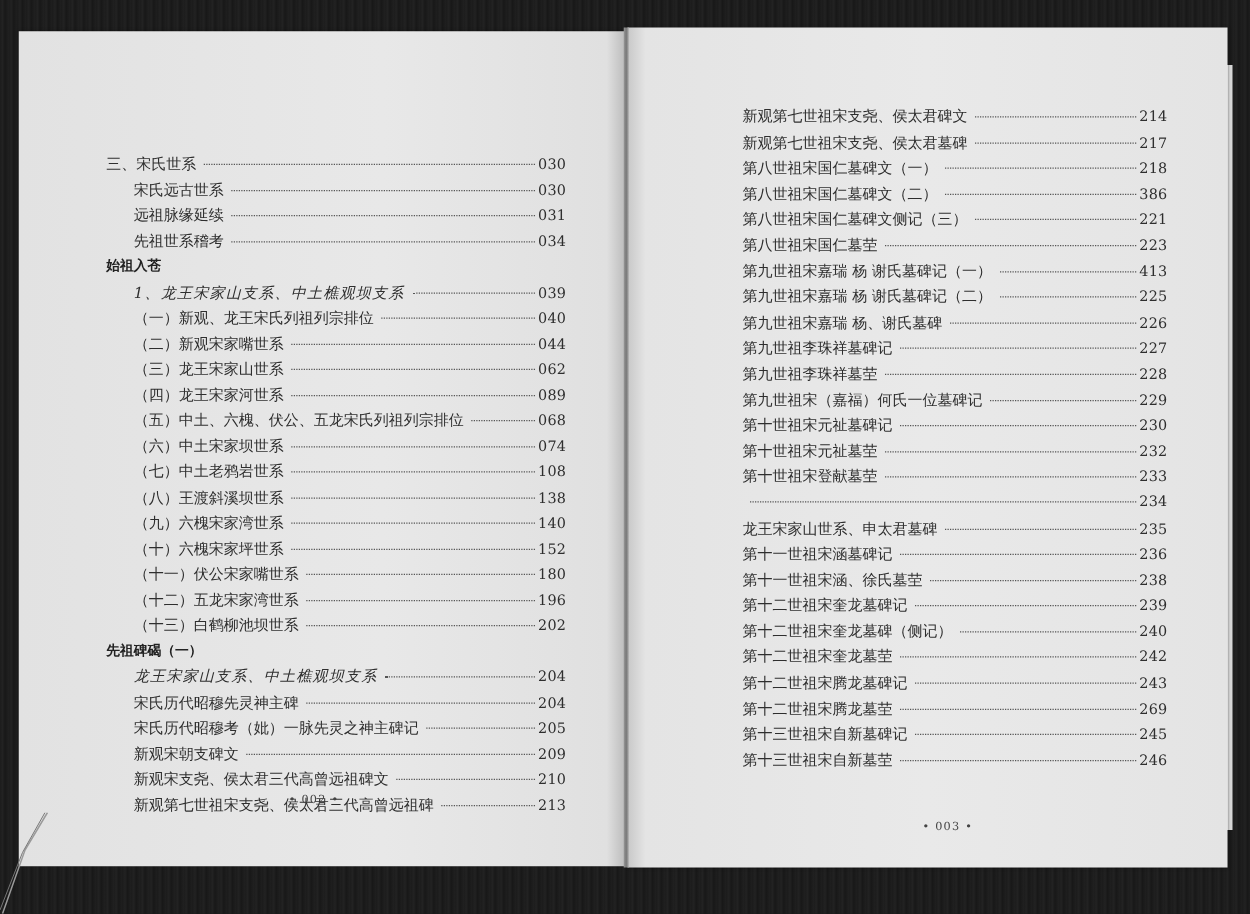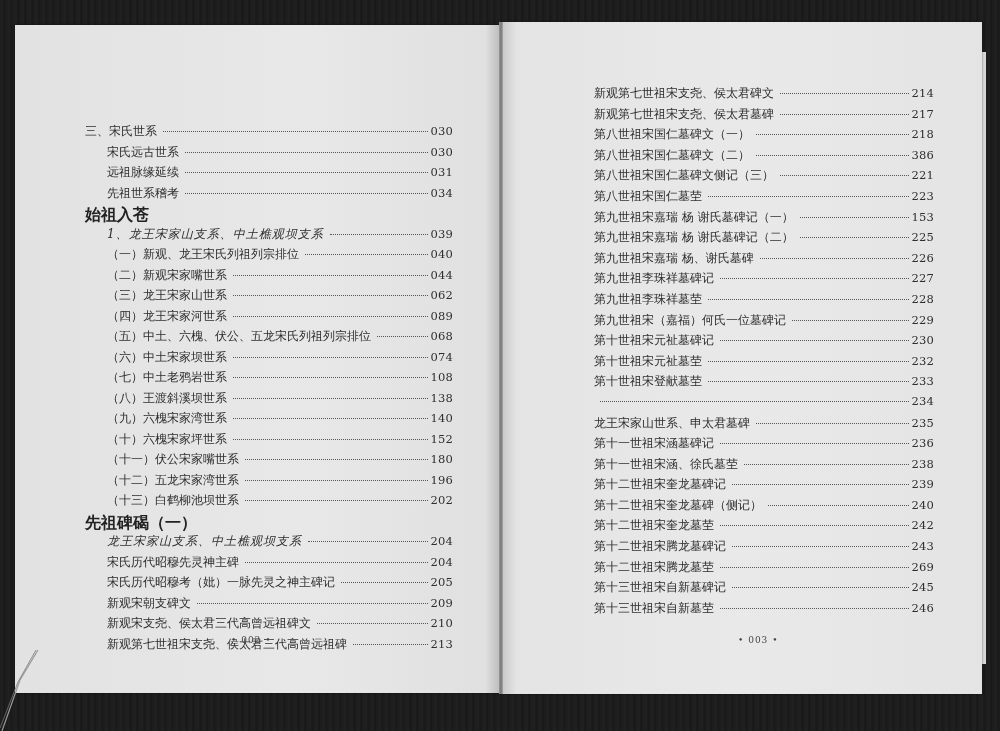--- a/index.html
+++ b/index.html
@@ -88,21 +88,21 @@
       color: #2e2e2e;
       white-space: nowrap;
     }
     .toc-right .toc-row {
       height: 20.6px;
       text-align: right;
     }
     .toc-row.heading {
       font-family: "DejaVu Sans", sans-serif;
       font-weight: bold;
-      font-size: 16px;
+      font-size: 11px;
       color: #222;
     }
     .toc-row.indent1 { padding-left: 22px; }
     .toc-row.italic .title { font-style: italic; letter-spacing: 1px; }
     .title { flex: 0 0 auto; }
     .leader {
       flex: 1 1 auto;
       margin: 0 2px 0 6px;
       border-bottom: 1px dotted #555;
       position: relative;
@@ -115,21 +115,21 @@
       letter-spacing: 0.2px;
     }
     .folio {
       position: absolute;
       font-size: 9px;
       color: #444;
       letter-spacing: 1px;
       text-align: right;
     }
     .folio-left { left: 216px; top: 610px; }
-    .folio-right { left: 236px; top: 613px; }
+    .folio-right { left: 236px; top: 635px; }
     .bookmark {
       position: absolute;
       left: 0;
       top: 650px;
       width: 40px;
       height: 81px;
     }
   </style>
 </head>
 <body>
@@ -299,21 +299,21 @@
           <span class="pg">221</span>
         </li>
         <li class="toc-row">
           <span class="title">第八世祖宋国仁墓茔</span>
           <span class="leader"></span>
           <span class="pg">223</span>
         </li>
         <li class="toc-row">
           <span class="title">第九世祖宋嘉瑞 杨 谢氏墓碑记（一）</span>
           <span class="leader"></span>
-          <span class="pg">153</span>
+          <span class="pg">413</span>
         </li>
         <li class="toc-row">
           <span class="title">第九世祖宋嘉瑞 杨 谢氏墓碑记（二）</span>
           <span class="leader"></span>
           <span class="pg">225</span>
         </li>
         <li class="toc-row">
           <span class="title">第九世祖宋嘉瑞 杨、谢氏墓碑</span>
           <span class="leader"></span>
           <span class="pg">226</span>

